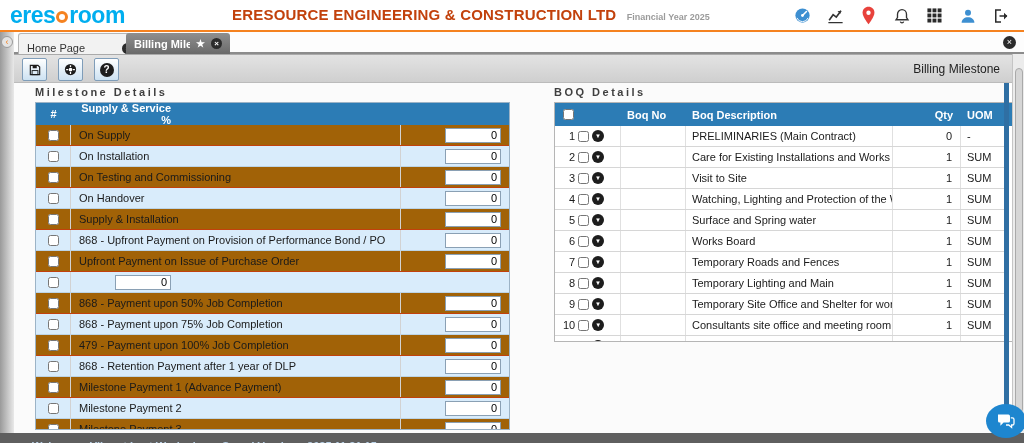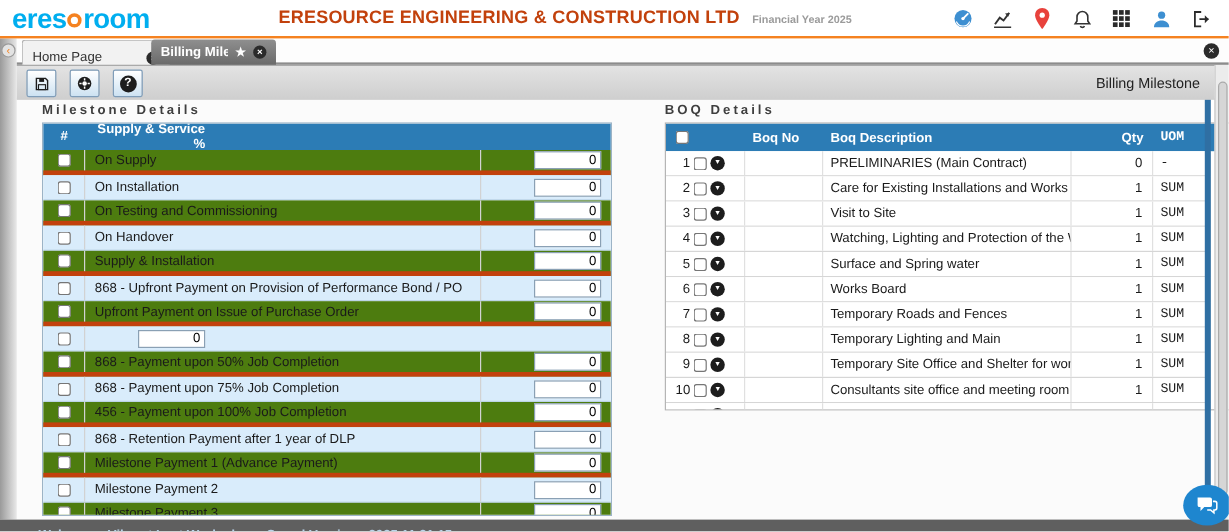--- a/index.html
+++ b/index.html
@@ -54,39 +54,39 @@
   .panel-title { font-size:11px; font-weight:bold; color:#3f3f3f; letter-spacing:2.5px; }
 
   
   .ms-panel { position:absolute; left:21px; top:3px; width:475px; }
   .ms-table { margin-top:4px; width:475px; border:1px solid #9cb3c6; overflow:hidden; height:328px; background:#fff; }
   .ms-head { display:flex; height:22px; background:#2c7cb5; color:#fff; font-size:11px; font-weight:bold; align-items:center; }
   .ms-c1 { width:35px; flex:none; text-align:center; }
   .ms-c2 { width:330px; flex:none; padding-left:8px; overflow:hidden; white-space:nowrap; }
   .ms-c3 { width:110px; flex:none; text-align:right; padding-right:10px; }
   .ms-row { display:flex; height:21px; align-items:center; font-size:11px; color:#1a1a1a;
-    border-bottom:4px solid #c2410c; background:#4d7c0f; }
+    border-bottom:1px solid #c2410c; background:#a16207; }
   .ms-row.alt { background:#d9ecfb; border-bottom:1px solid #bcd4e6; }
   .ms-row .ms-c1 { border-right:1px solid #d2d2d2; height:100%; display:flex; align-items:center; justify-content:center; }
   .ms-row .ms-c2 { border-right:1px solid #d2d2d2; height:100%; display:flex; align-items:center; }
   .pct-input { width:56px; height:15px; border:1px solid #8aa0b4; font-size:11px; text-align:right;
     padding-right:3px; background:#fff; font-family:"Liberation Sans",sans-serif; }
   input[type=checkbox] { width:11px; height:11px; cursor:pointer; }
 
   
   .boq-panel { position:absolute; left:518px; top:3px; width:466px;margin-left:22px; }
   .boq-table { margin-top:4px; width:484px; height:240px; overflow:hidden; position:relative;
     border:1px solid #b5b5b5; background:#fff; }
   .boq-head { display:flex; height:23px; background:#2c7cb5; color:#fff; font-size:11px; font-weight:bold;
     align-items:center; width:466px; }
   .b-c0 { width:66px; flex:none; padding-left:8px; display:flex; align-items:center; gap:3px; }
   .b-c1 { width:65px; flex:none; padding-left:6px; }
   .b-c2 { width:207px; flex:none; padding-left:6px; overflow:hidden; white-space:nowrap; }
   .b-c3 { width:68px; flex:none; text-align:right; padding-right:8px; }
-  .b-c4 { width:48px; flex:none; padding-left:6px;font-family:Liberation Mono, monospace; }
+  .b-c4 { width:48px; flex:none; padding-left:6px; }
   .boq-row { display:flex; height:21px; align-items:center; font-size:11px; color:#1a1a1a;
     border-bottom:1px solid #d6d6d6; width:454px; background:#fff; }
   .boq-row > div { height:100%; display:flex; align-items:center; border-right:1px solid #e0e0e0; }
   .boq-row .b-c3 { justify-content:flex-end; }
   .b-num { min-width:12px; text-align:right; }
   .circ { width:12px; height:12px; border-radius:50%; background:#1d1d1d; color:#fff; font-size:6px;
     line-height:12px; text-align:center; flex:none; cursor:pointer; }
   .boq-vscroll { position:absolute; right:0; top:23px; width:12px; height:217px; background:#f4f4f4;
     border-left:1px solid #cfcfcf; }
   .boq-thumb { position:absolute; left:1px; top:2px; width:9px; height:200px; background:#e2e2e2;
@@ -293,21 +293,21 @@
           <div class="ms-c1">
             <input type="checkbox" style="">
           </div>
           <div class="ms-c2">868 - Payment upon 75% Job Completion</div>
           <div class="ms-c3"><input class="pct-input" value="0" style=""></div>
         </div>
       <div class="ms-row">
           <div class="ms-c1">
             <input type="checkbox" style="">
           </div>
-          <div class="ms-c2">456 - Payment upon 100% Job Completion</div>
+          <div class="ms-c2">479 - Payment upon 100% Job Completion</div>
           <div class="ms-c3"><input class="pct-input" value="0" style=""></div>
         </div>
       <div class="ms-row alt">
           <div class="ms-c1">
             <input type="checkbox" style="">
           </div>
           <div class="ms-c2">868 - Retention Payment after 1 year of DLP</div>
           <div class="ms-c3"><input class="pct-input" value="0" style=""></div>
         </div>
       <div class="ms-row">

